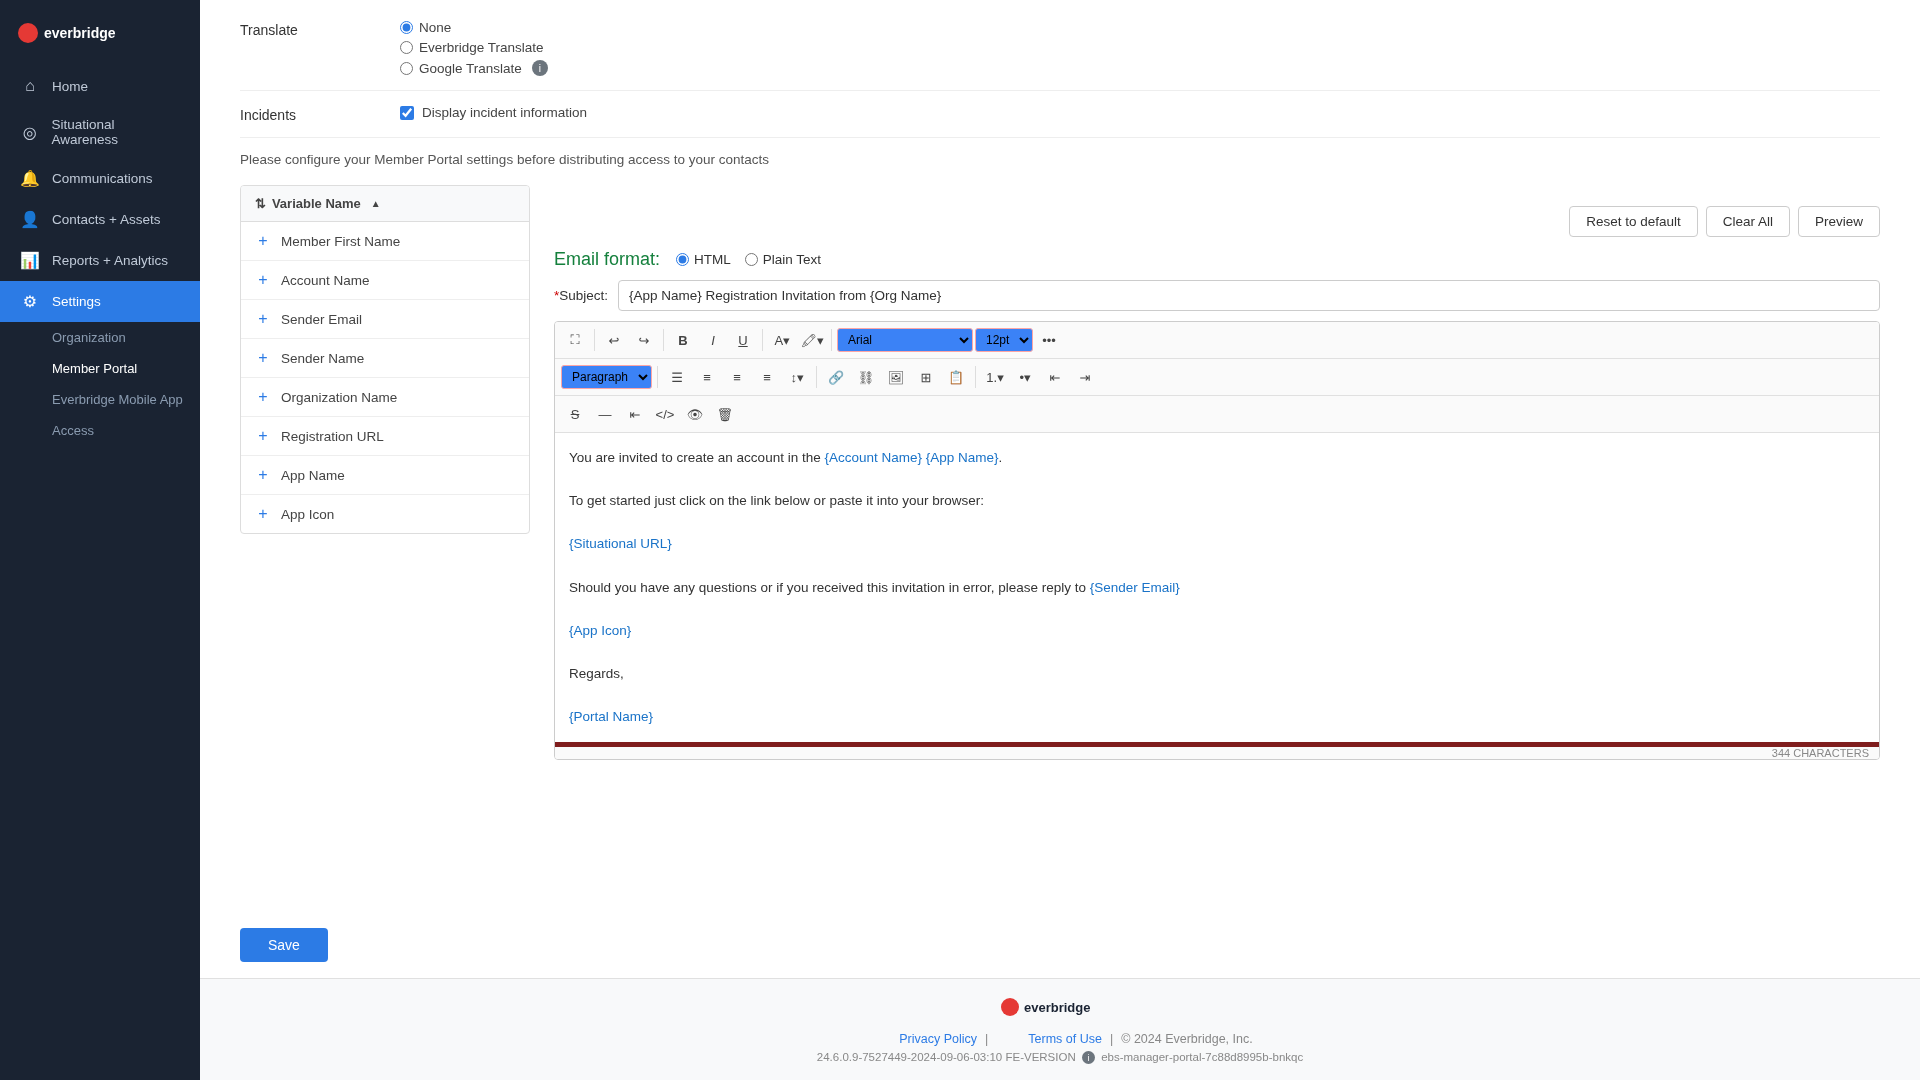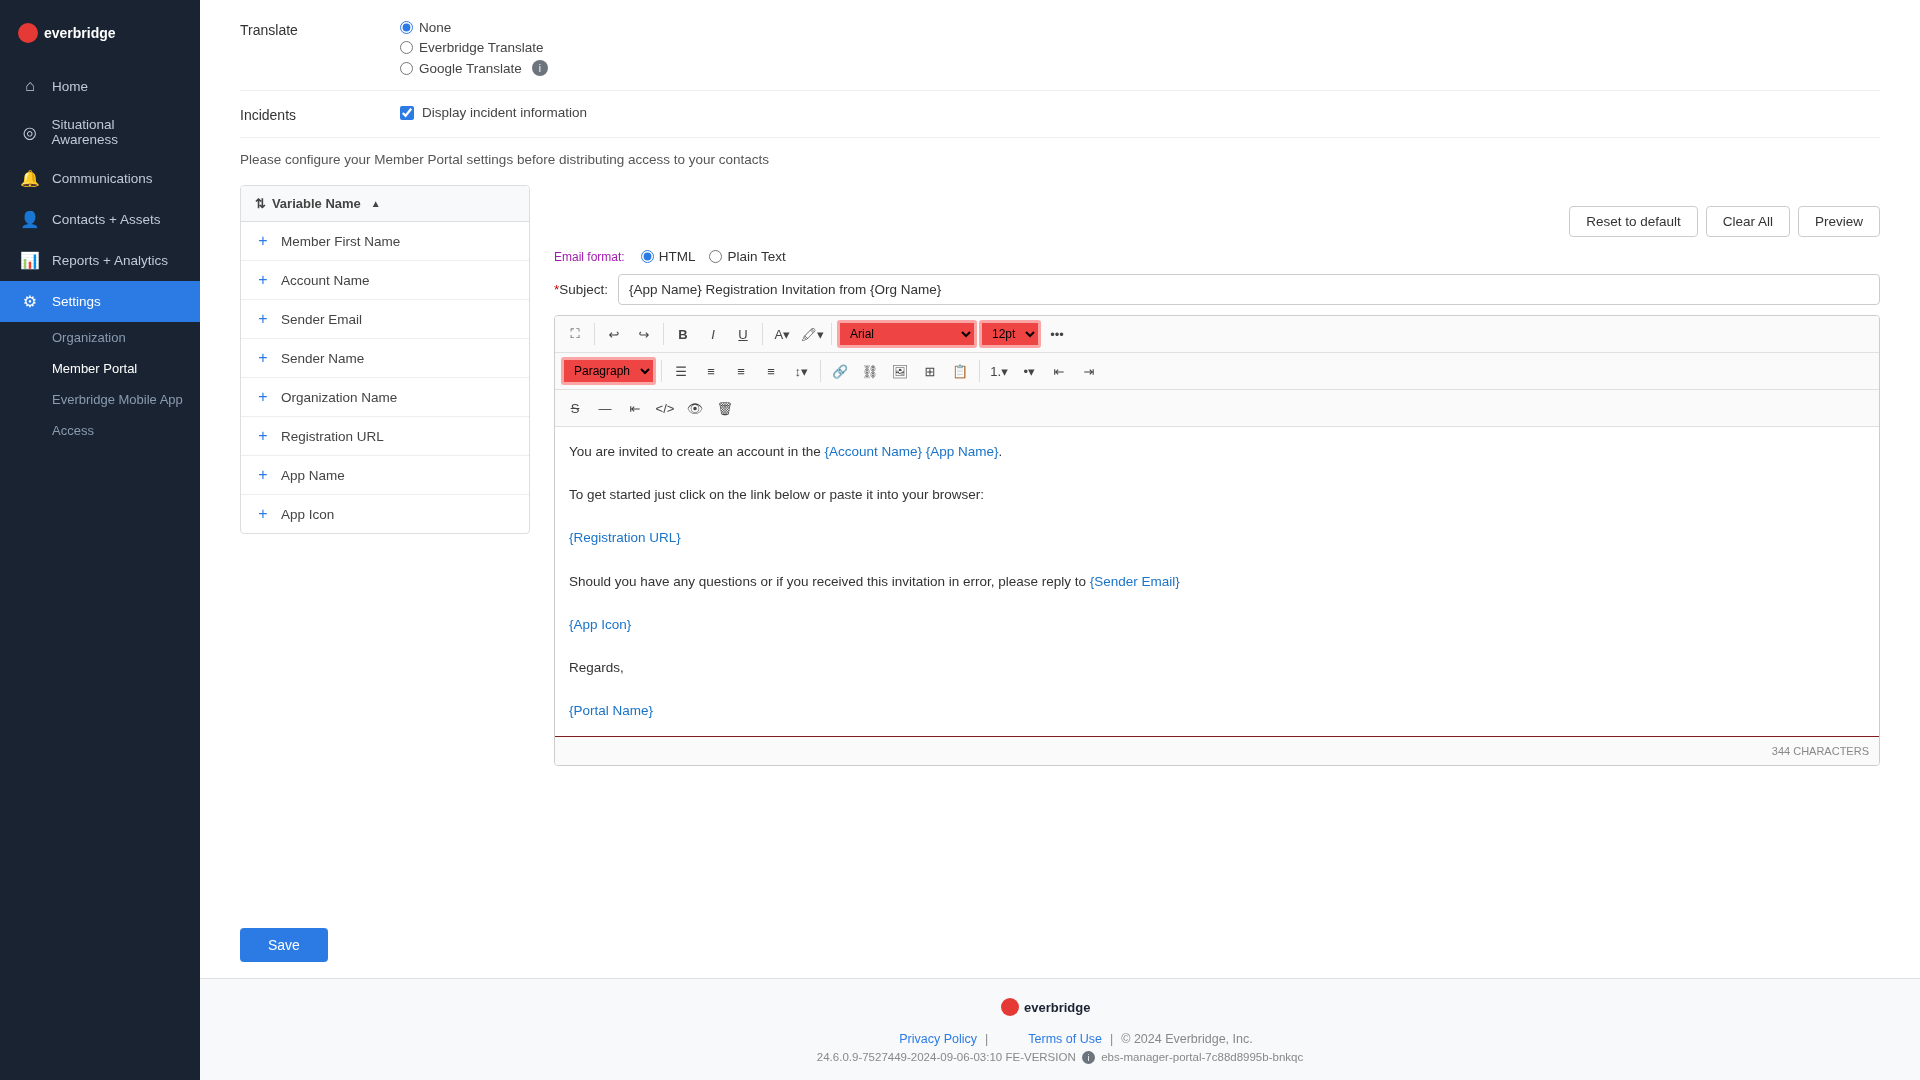--- a/index.html
+++ b/index.html
@@ -213,21 +213,21 @@
       font-size: 13.5px;
       color: #333;
     }
 
     .email-format-row {
       display: flex;
       align-items: center;
       gap: 16px;
       margin-bottom: 10px;
     }
-    .email-format-label { font-size: 12px; color: #a21caf; }
+    .email-format-label { font-size: 18px; color: #15803d; }
     .format-options { display: flex; gap: 14px; align-items: center; }
     .format-opt { display: flex; align-items: center; gap: 5px; font-size: 13.5px; color: #333; }
     .format-opt input[type=radio] { accent-color: #2c7be5; }
 
     .subject-row {
       display: flex;
       align-items: center;
       gap: 10px;
       margin-bottom: 10px;
     }
@@ -266,24 +266,24 @@
       border: none;
       background: transparent;
       cursor: pointer;
       border-radius: 3px;
       font-size: 13px;
       color: #444;
     }
     .rte-separator { width: 1px; height: 22px; background: #ddd; margin: 0 3px; }
     .rte-select {
       padding: 3px 6px;
-      border: 3px solid #fca5a5;
+      border: 1px solid #fca5a5;
       border-radius: 3px;
       font-size: 12px;
-      background: #ef4444;
+      background: #3b82f6;
       cursor: pointer;
     }
     .rte-toolbar-2 {
       display: flex;
       align-items: center;
       padding: 4px 6px;
       border-bottom: 1px solid #e0e0e0;
       background: #fafafa;
       gap: 2px;
     }
@@ -291,25 +291,25 @@
       min-height: 200px;
       padding: 14px;
       font-size: 13.5px;
       line-height: 1.6;
       background: #fff;
       color: #333;
       position: relative;
     }
     .rte-var { color: #1a73c8; }
     .rte-footer {
-      padding: 8px 10px;
+      padding: 0 10px;
       text-align: right;
       font-size: 11px;
       color: #888;
-      border-top: 1px solid #7f1d1d;
+      border-top: 5px solid #7f1d1d;
       background: #fafafa;
     }
 
     
     .save-section {
       padding: 16px 40px;
     }
     .btn-save {
       padding: 9px 28px;
       background: #2c7be5;
@@ -595,21 +595,21 @@
           <div class="rte-body" contenteditable="true" style="">
             <p>
               <span>You are invited to create an account in the </span><span class="rte-var">{Account Name} {App Name}</span><span>.</span>
             </p>
             <p><br></p>
             <p>
               <span>To get started just click on the link below or paste it into your browser:</span>
             </p>
             <p><br></p>
             <p>
-              <span class="rte-var">{Registration URL}</span>
+              <span class="rte-var">{Situational URL}</span>
             </p>
             <p><br></p>
             <p>
               <span>Should you have any questions or if you received this invitation in error, please reply to </span><span class="rte-var">{Sender Email}</span>
             </p>
             <p><br></p>
             <p>
               <span class="rte-var">{App Icon}</span>
             </p>
             <p><br></p>

